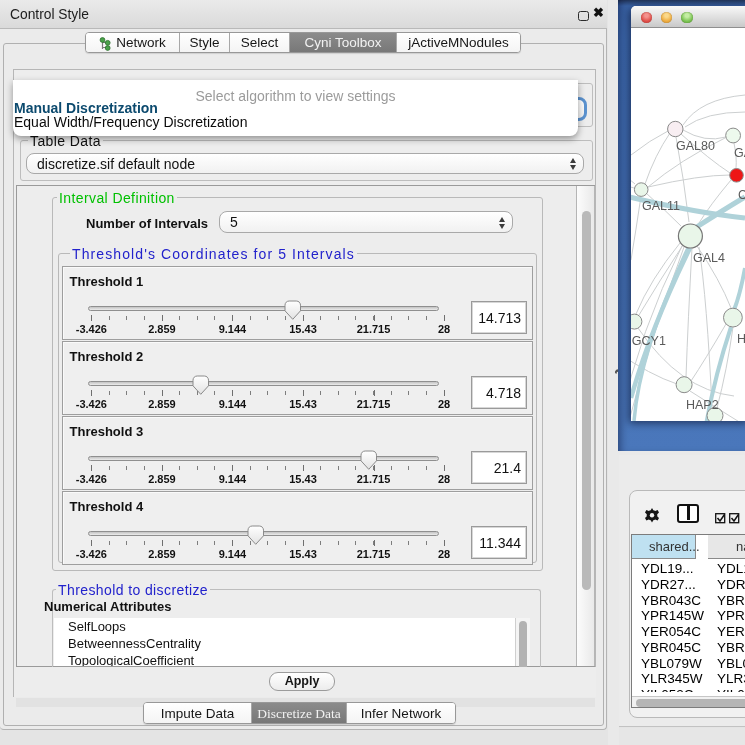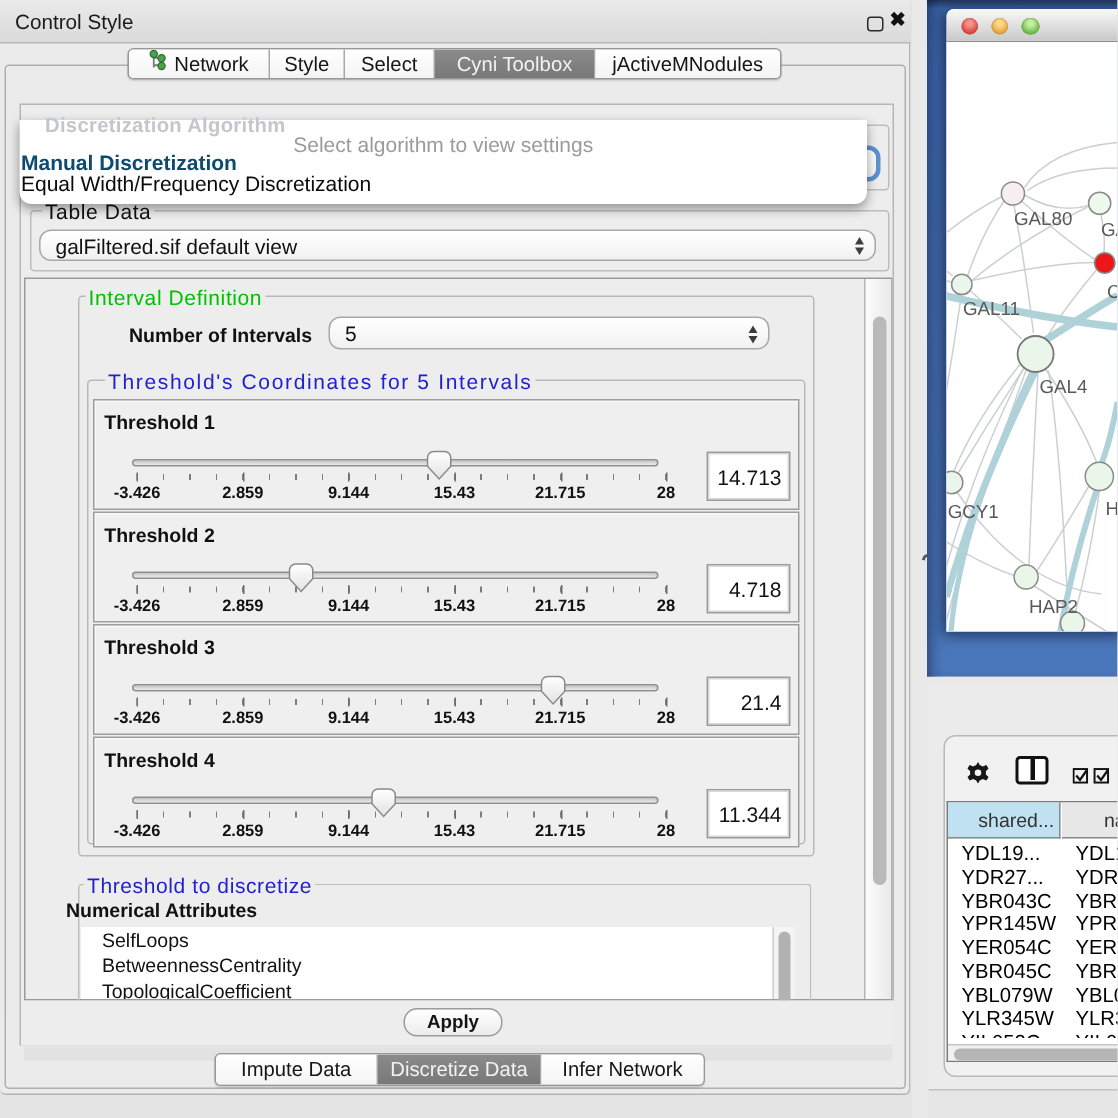--- a/index.html
+++ b/index.html
@@ -9,21 +9,21 @@
 
 
 #cp { left:0; top:0; width:607px; height:730px; background:#ebebeb; border-right:1px solid #b3b3b3; border-bottom:1px solid #b3b3b3; border-radius:0 0 4px 4px; }
 #cp-title { left:0; top:0; width:607px; height:29px; background:linear-gradient(#eaeaea,#dadada); border-bottom:1px solid #b9b9b9; }
 #cp-title span.t { position:absolute; left:10px; top:7px; font-size:13.8px; color:#1c1c1c; }
 #ic-float { left:578px; top:11px; width:10.5px; height:10px; border:1.5px solid #2a2a2a; border-radius:2.5px; }
 #ic-close { left:593px; top:5px; font-size:13px; font-weight:bold; color:#111; }
 
 
 .seg { position:absolute; display:flex; border:1px solid #989898; border-radius:4px; background:#fff; overflow:hidden; box-shadow:0 1px 1px rgba(0,0,0,0.12); }
-.seg .s { font-size:13.5px; color:#161616; text-align:center; line-height:19px; background:linear-gradient(#ffffff,#f4f4f4); border-right:1px solid #a8a8a8; display:flex; align-items:flex-start; justify-content:center; }
+.seg .s { font-size:13.5px; color:#161616; text-align:center; line-height:19px; background:linear-gradient(#ffffff,#f4f4f4); border-right:1px solid #a8a8a8; display:flex; align-items:flex-end; justify-content:center; }
 .seg .s:last-child { border-right:none; }
 .seg .sel { background:linear-gradient(#8b8b8b,#787878); color:#f2f2f2; }
 
 #outer-panel { left:3px; top:43px; width:601px; height:683px; border:1px solid #b0b0b0; border-radius:3px; background:#ebebeb; }
 #inner-panel { left:13px; top:69px; width:583px; height:628px; border:1px solid #b6b6b6; background:#ededed; }
 
 
 .grp { position:absolute; border:1px solid #bdbdbd; border-radius:3px; }
 .grplbl { position:absolute; font-size:14px; letter-spacing:0.4px; background:#ededed; padding:0 2px; white-space:nowrap; }
 
@@ -111,21 +111,21 @@
     <div class="s sel" style="width:107px;">Cyni Toolbox</div>
     <div class="s" style="width:123px;">jActiveMNodules</div>
   </div>
 
   <div class="grp" style="left:20px; top:83px; width:573px; height:44px;"></div>
   <div class="combo" style="left:26px; top:97px; width:561px; height:24px; border:3px solid #5b92cf; border-radius:8px;"></div>
 
   <div class="grp" style="left:20px; top:140px; width:573px; height:41px;"></div>
   <div class="grplbl" style="left:28px; top:133px; color:#111;">Table Data</div>
   <div class="combo" style="left:26px; top:153px; width:558px; height:21px;">
-    <span class="tx">galFiltered.sif default view</span>
+    <span class="tx">discretize.sif default node</span>
     <span class="arr" style="right:6px; top:4px;"></span>
   </div>
 
   <div class="abs" style="left:16px; top:185px; width:579px; height:482px; border:1px solid #9a9a9a; background:#ededed;"></div>
 
   <div class="grp" style="left:52px; top:197px; width:491px; height:374px; border-color:#b9b9b9;"></div>
   <div class="grplbl" style="left:57px; top:190px; color:#00c000;">Interval Definition</div>
 
   <div class="abs" style="left:86px; top:216px; font-size:13px; font-weight:bold; color:#111;">Number of Intervals</div>
   <div class="combo" style="left:219px; top:211px; width:294px; height:22px;">
@@ -253,25 +253,24 @@
   <div class="abs" style="left:14px; top:667px; width:582px; height:30px; background:#ededed;"></div>
   <div id="main-sb" class="abs">
       <div class="th"></div>
     </div>
 
   <div class="abs" style="left:16px; top:698px; width:579px; height:9px; background:#e2e2e2;"></div>
   <div id="apply" class="abs">Apply</div>
 
   <div class="seg" style="left:143px; top:702px; height:22px;">
     <div class="s" style="width:108px;">Impute Data</div>
-    <div class="s sel" style="width:109px;">Discretize Data</div>
+    <div class="s sel" style="width:95px;font-family:Liberation Serif, serif;">Discretize Data</div>
     <div class="s" style="width:108px;">Infer Network</div>
   </div>
 
-  <div class="grplbl" style="left:28px; top:76px; font-weight:bold; color:#c3c6cc; background:transparent; z-index:30; font-size:13.5px; letter-spacing:0.2px;">Discretization Algorithm</div>
   <div id="popup" class="abs">
     <div class="ph">Select algorithm to view settings</div>
     <div class="i1">Manual Discretization</div>
     <div class="i2">Equal Width/Frequency Discretization</div>
   </div>
 
   <div class="abs" style="left:608px; top:0; width:11px; height:745px; background:#e9e9e9;"></div>
   <div class="abs" style="left:619px; top:451px; width:126px; height:5px; background:#e9e9e9;"></div>
   <div class="abs" style="left:619px; top:728px; width:126px; height:17px; background:#e6e6e6;"></div>
 
@@ -359,21 +358,21 @@
   <div class="abs" style="left:715px; top:510px;"><svg width="30" height="11" viewBox="0 0 30 11">
         <g fill="none" stroke="#111" stroke-width="1.3">
           <rect x="0.7" y="0.7" width="9" height="9"></rect>
           <rect x="14.7" y="0.7" width="9" height="9"></rect>
           <path d="M2.5 5 l2.5 3 l4.5 -6.5" stroke-width="1.5"></path>
           <path d="M16.5 5 l2.5 3 l4.5 -6.5" stroke-width="1.5"></path>
         </g>
       </svg></div>
 
   <div id="tp-table" class="abs"></div>
-  <div class="hdrc" style="left:632px; width:75px; background:#bfe1f1; border-right:1px solid #8a8a8a; border-bottom:1px solid #8a8a8a; text-align:center; text-indent:17px; line-height:24px;">shared...</div>
+  <div class="hdrc" style="left:632px; width:64px; background:#bfe1f1; border-right:1px solid #8a8a8a; border-bottom:1px solid #8a8a8a; text-align:center; text-indent:17px; line-height:24px;">shared...</div>
   <div class="hdrc" style="left:708px; width:37px; background:#e7e7e7; border-bottom:1px solid #8a8a8a; line-height:24px; padding-left:28px;">na</div>
   <div class="rowt" style="left:641px; top:561px;">YDL19...<br>YDR27...<br>YBR043C<br>YPR145W<br>YER054C<br>YBR045C<br>YBL079W<br>YLR345W<br>YIL052C</div>
   <div class="rowt" style="left:717px; top:561px;">YDL1<br>YDR2<br>YBRC<br>YPR1<br>YERC<br>YBRC<br>YBL0<br>YLR3<br>YIL0</div>
   <div id="tp-hsb" class="abs">
       <div class="th"></div>
     </div>
 
 </div>
 
 </body></html>

